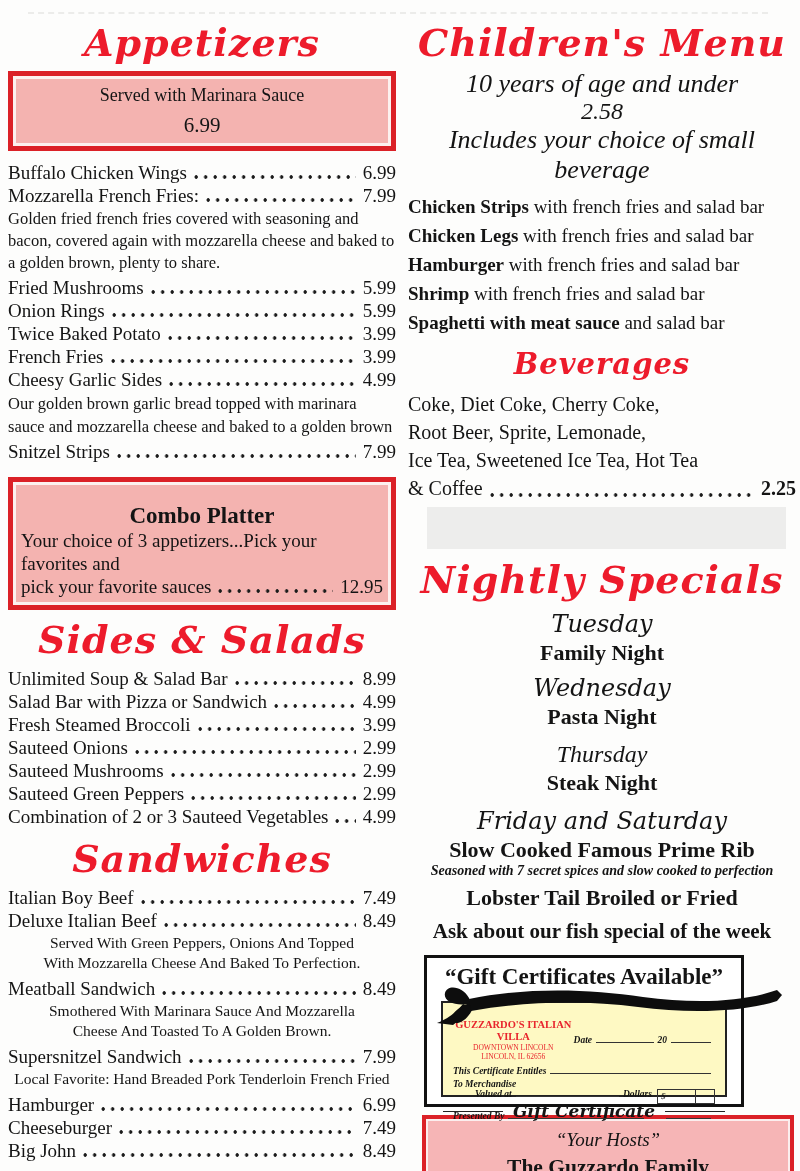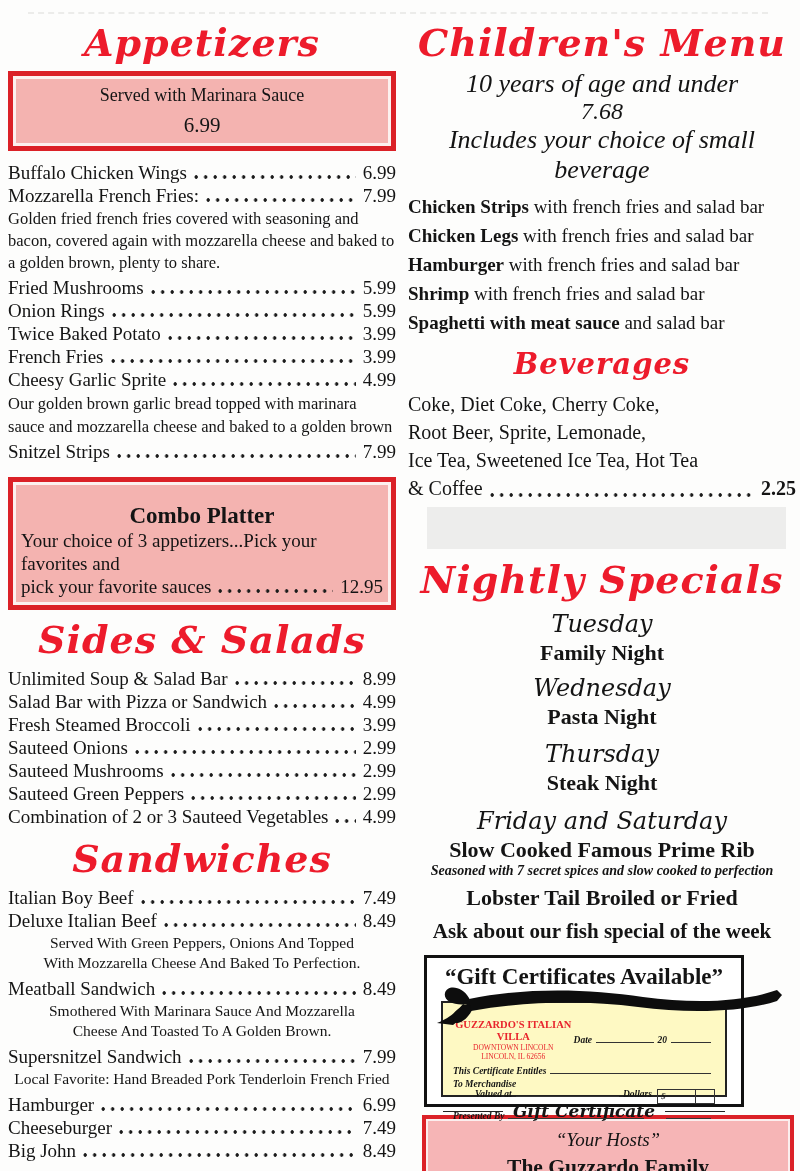--- a/index.html
+++ b/index.html
@@ -107,21 +107,21 @@
         <span>Twice Baked Potato</span>
         <span class="leader"></span>
         <span class="price">3.99</span>
       </div>
       <div class="row">
         <span>French Fries</span>
         <span class="leader"></span>
         <span class="price">3.99</span>
       </div>
       <div class="row">
-        <span>Cheesy Garlic Sprite</span>
+        <span>Cheesy Garlic Sides</span>
         <span class="leader"></span>
         <span class="price">4.99</span>
       </div>
       <div class="desc" style="margin:1px 0 2px;line-height:23px;">Our golden brown garlic bread topped with marinara sauce and mozzarella cheese and baked to a golden brown</div>
       <div class="row">
         <span>Snitzel Strips</span>
         <span class="leader"></span>
         <span class="price">7.99</span>
       </div>
     </div>
@@ -220,21 +220,21 @@
 
     </div>
 
   </div>
 
   <div class="col col-right">
 
     <div class="h-script h-38" style="margin-top:20px;">Children's Menu</div>
 
     <div style="font-style:italic;font-size:26px;line-height:29px;text-align:center;margin-top:3px;">10 years of age and under</div>
-    <div style="font-style:italic;font-size:24px;line-height:27px;text-align:center;">7.68</div>
+    <div style="font-style:italic;font-size:24px;line-height:27px;text-align:center;">2.58</div>
     <div style="font-style:italic;font-size:26px;line-height:30px;text-align:center;">Includes your choice of small beverage</div>
 
     <div style="margin-top:7px;">
       <div class="kid-line">
         <span class="bold">Chicken Strips</span><span> with french fries and salad bar</span>
       </div>
       <div class="kid-line">
         <span class="bold">Chicken Legs</span><span> with french fries and salad bar</span>
       </div>
       <div class="kid-line">
@@ -263,21 +263,21 @@
 
     <div class="gray-box" style="margin:5px 0 0 19px;width:359px;"></div>
 
     <div class="h-script h-38" style="margin-top:8px;">Nightly Specials</div>
 
     <div style="margin-top:6px;">
       <div class="day">Tuesday</div>
       <div class="special">Family Night</div>
       <div class="day" style="margin-top:7px;">Wednesday</div>
       <div class="special">Pasta Night</div>
-      <div class="day" style="margin-top:9px;">Thursday</div>
+      <div class="day" style="margin-top:9px;font-family:Liberation Serif, serif;">Thursday</div>
       <div class="special">Steak Night</div>
       <div class="day" style="margin-top:10px;">Friday and Saturday</div>
       <div class="special">Slow Cooked Famous Prime Rib</div>
       <div style="font-weight:700;font-style:italic;font-size:14px;line-height:16px;text-align:center;">Seasoned with 7 secret spices and slow cooked to perfection</div>
       <div class="special" style="margin-top:5px;">Lobster Tail Broiled or Fried</div>
       <div class="special" style="margin-top:7px;font-size:21px;">Ask about our fish special of the week</div>
     </div>
 
     <div class="gift-outer" style="margin:10px 0 0 16px;width:320px;height:152px;">
       <div class="gift-banner">“Gift Certificates Available”</div>

